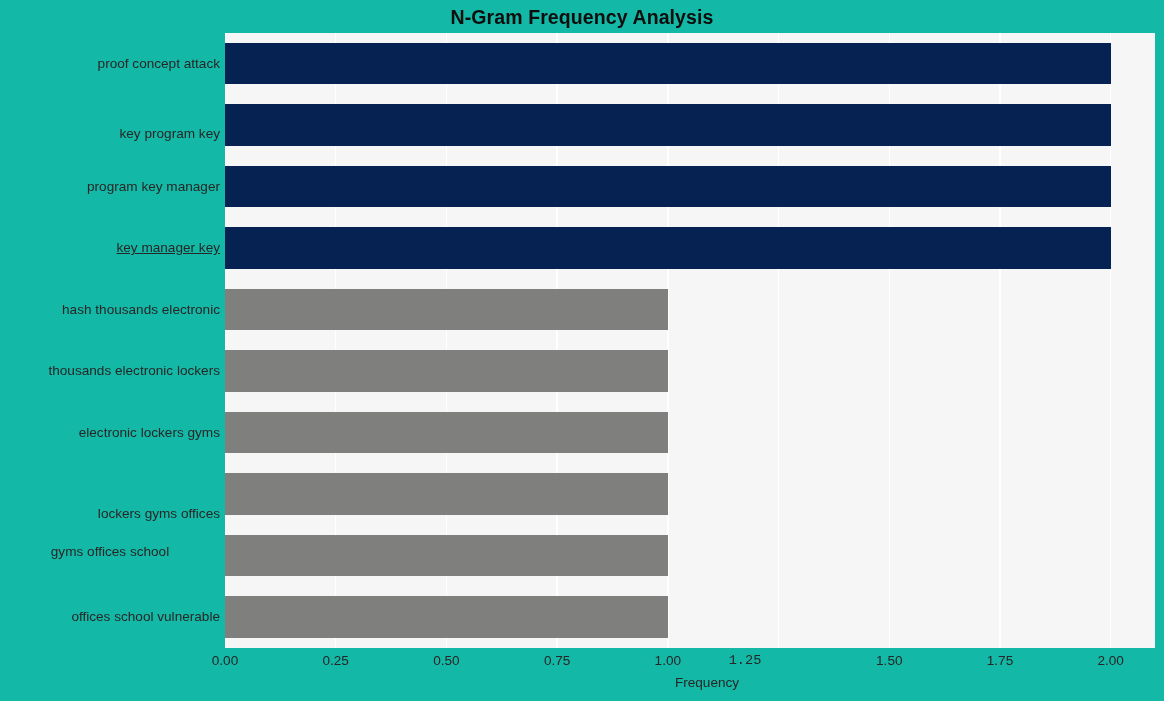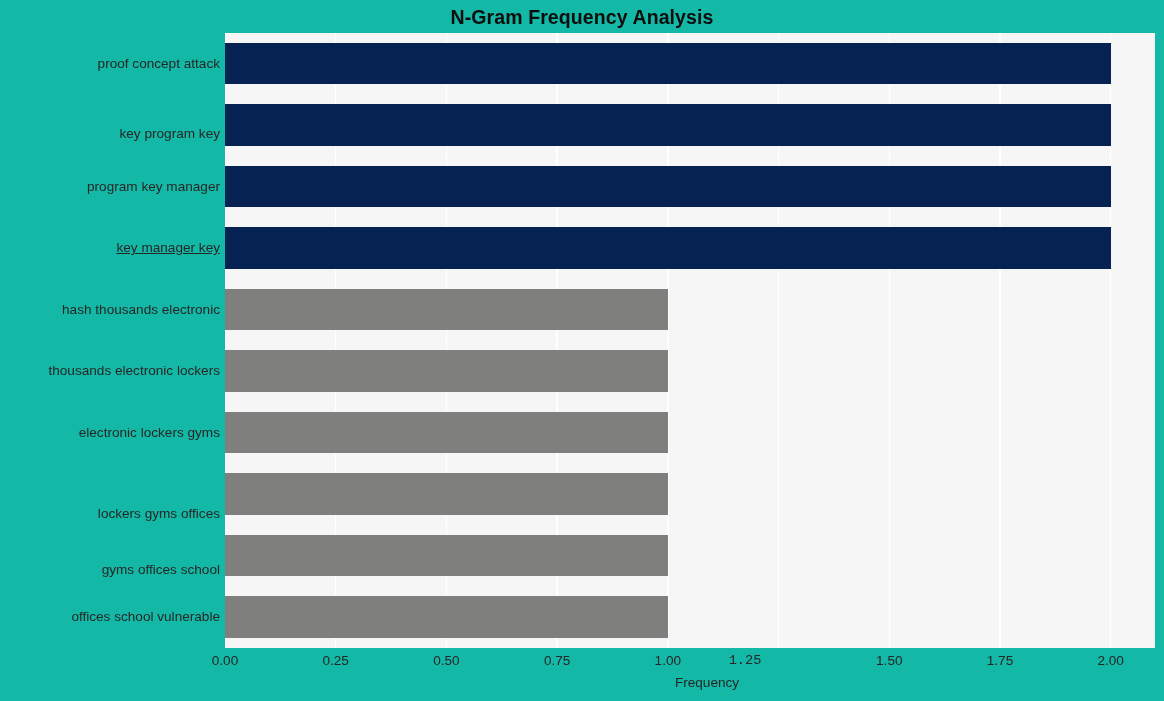--- a/index.html
+++ b/index.html
@@ -113,21 +113,21 @@
 
   <div id="y-labels">
       <div class="y-label" style="top: 23.75px;">proof concept attack</div>
       <div class="y-label" style="top: 94px; padding-left: 44px;">key program key</div>
       <div class="y-label" style="top: 146.75px;">program key manager</div>
       <div class="y-label" style="top: 208.25px; text-decoration: underline;">key manager key</div>
       <div class="y-label" style="top: 269.75px;">hash thousands electronic</div>
       <div class="y-label" style="top: 331.25px;">thousands electronic lockers</div>
       <div class="y-label" style="top: 392.75px; padding-left: 36px;">electronic lockers gyms</div>
       <div class="y-label" style="top: 454.25px; margin-top: 20px;">lockers gyms offices</div>
-      <div class="y-label" style="top: 530px;">gyms offices school</div>
+      <div class="y-label" style="top: 512px; text-align: center;">gyms offices school</div>
       <div class="y-label" style="top: 577.25px;">offices school vulnerable</div>
     </div>
 
   <div id="plot-area">
       <div class="gridline-v" style="left: -0.7px;"></div>
       <div class="gridline-v" style="left: 110.014px;"></div>
       <div class="gridline-v" style="left: 220.729px;"></div>
       <div class="gridline-v" style="left: 331.443px;"></div>
       <div class="gridline-v" style="left: 442.157px;"></div>
       <div class="gridline-v" style="left: 552.871px;"></div>

